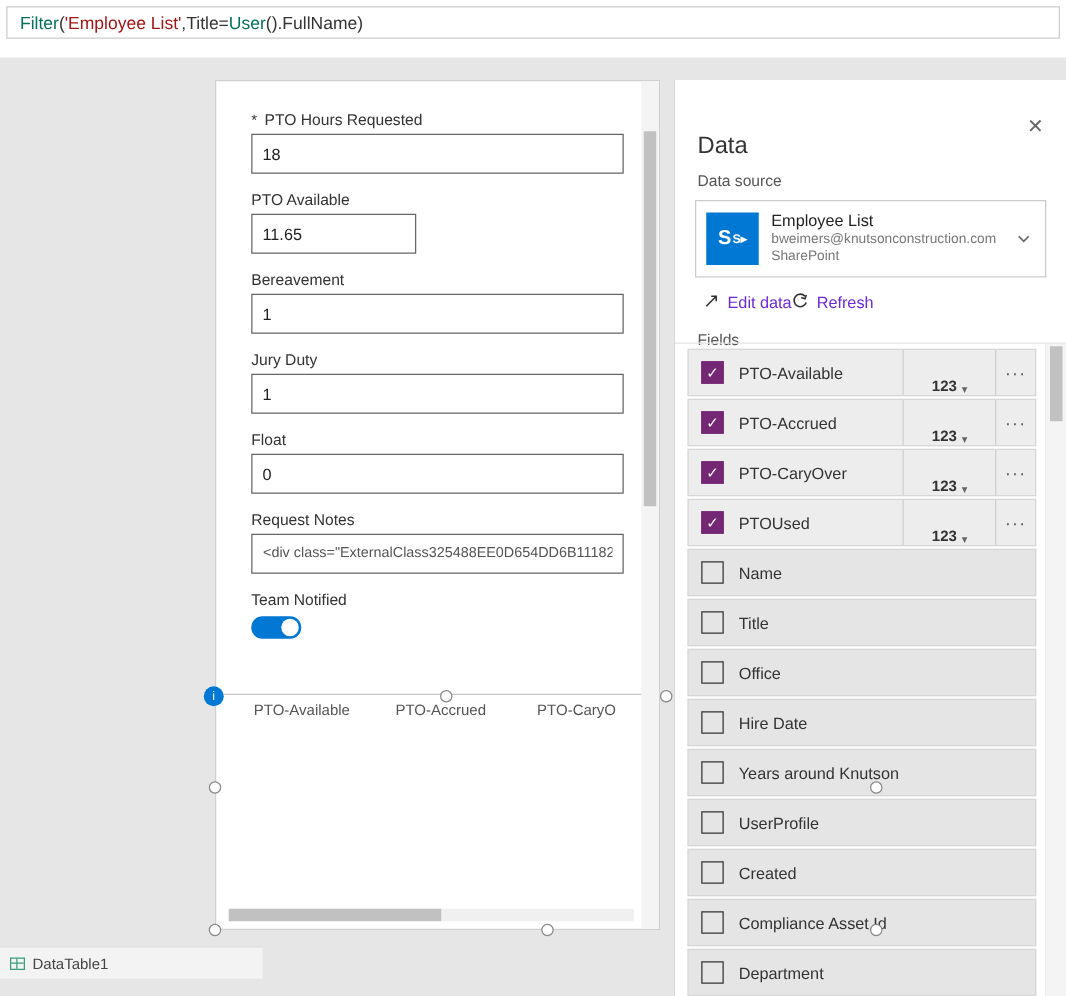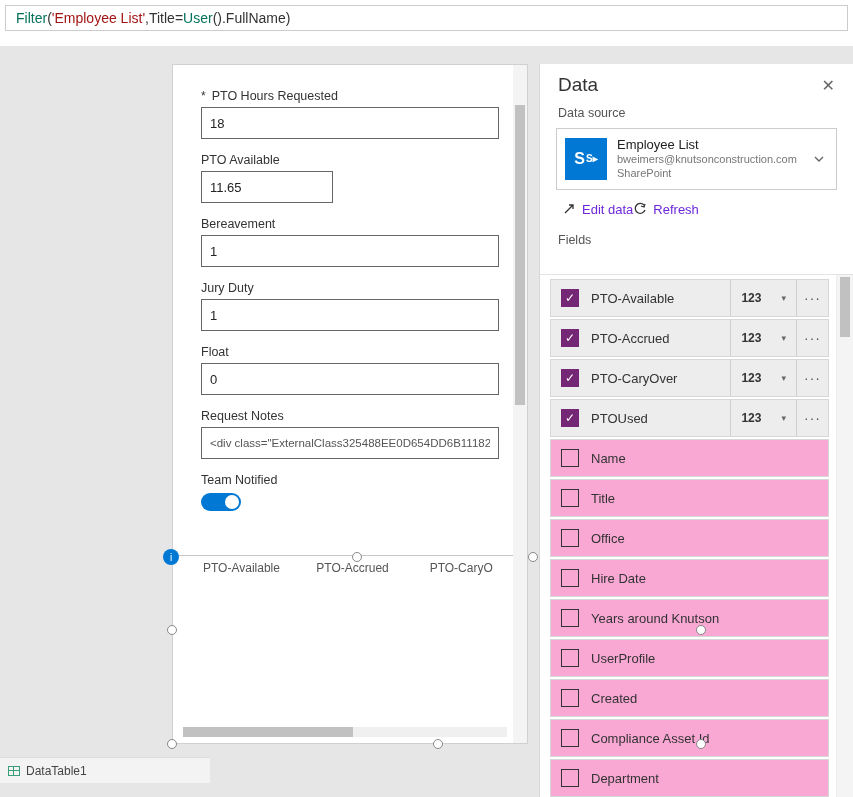--- a/index.html
+++ b/index.html
@@ -43,21 +43,21 @@
   .handle.tm2 { left: 355px; top: 487px; }
 
   .info-badge { position: absolute; left: -10px; top: 484px; width: 16px; height: 16px; border-radius: 50%; background: #0178d4; color: #fff; font-size: 10px; display: flex; align-items: center; justify-content: center; z-index: 6;}
 
   .hscroll { position: absolute; left: 10px; right: 20px; bottom: 6px; height: 10px; background: #f0f0f0; }
   .hscroll .hthumb { position: absolute; left: 0; width: 170px; top: 0; bottom: 0; background: #c1c1c1; }
 
   
   .data-pane { position: absolute; right: 0; top: 18px; bottom: 0; width: 314px; background: #fff; border-left: 1px solid #d6d6d6; }
   .dp-header { display: flex; align-items: center; justify-content: space-between; padding: 10px 18px 0 18px; }
-  .dp-header h2 { font-size: 19px; font-weight: 300; color: #333; }
+  .dp-header h2 { font-size: 19px; font-weight: 300; color: #333; margin-top: 32px; }
   .close-x { font-size: 16px; color: #666; cursor: pointer; }
   .dp-sub { font-size: 12.5px; color: #555; padding: 10px 18px 8px 18px; }
 
   .ds-box { margin: 0 16px; border: 1px solid #ccc; padding: 8px; display: flex; align-items: center; gap: 10px; position: relative; }
   .sp-icon { width: 42px; height: 42px; background: #0078d4; display: flex; align-items: center; justify-content: center; color: #fff; font-weight: bold; font-size: 16px; }
   .sp-icon span::before { content: "S"; }
   .sp-icon .mini { font-size: 10px; margin-left: 1px; }
   .ds-text .t1 { font-size: 13px; color: #222; }
   .ds-text .t2 { font-size: 11px; color: #777; line-height: 1.3; }
   .ds-chev { position: absolute; right: 10px; top: 50%; transform: translateY(-50%); color: #666; }
@@ -67,28 +67,28 @@
 
   .dp-fields-label { font-size: 12.5px; color: #555; padding: 6px 18px 6px 18px; }
 
   .dp-scroll-area { position: absolute; top: 210px; bottom: 0; left: 0; right: 0; border-top: 1px solid #e3e3e3; overflow: hidden; }
   .dp-scrollbar { position: absolute; right: 0; top: 0; bottom: 0; width: 17px; background: #f4f4f4; border-left: 1px solid #eee;}
   .dp-scrollbar .dpthumb { position: absolute; left: 3px; right: 3px; top: 2px; height: 60px; background: #c1c1c1; }
 
   .field-list { position: absolute; left: 10px; right: 24px; top: 4px; }
   .frow {
     height: 38px; border: 1px solid #d7d7d7; margin-bottom: 2px;
-    display: flex; align-items: center; background: #f9a8d4; font-size: 13px; color: #333;
+    display: flex; align-items: center; background: #e5e5e5; font-size: 13px; color: #333;
   }
   .frow.sel { background: #ededed; }
   .chk { width: 18px; height: 18px; margin: 0 12px 0 10px; border: 1px solid #333; display: flex; align-items: center; justify-content: center; flex-shrink: 0; }
   .chk.on { background: #742774; border-color: #742774; color: #fff; font-size: 12px; }
   .chk.on::after { content: "✓"; }
   .fname { flex: 1; white-space: nowrap; overflow: hidden; text-overflow: ellipsis; padding-right: 6px;}
-  .type-pill { border-left: 1px solid #d0d0d0; height: 100%; display: flex; align-items: center; padding: 0 10px; gap: 20px; }
+  .type-pill { border-left: 1px solid #d0d0d0; height: 100%; display: flex; align-items: flex-end; padding: 0 22px; gap: 4px; }
   .type-pill b { font-size: 12px; }
   .type-chev { font-size: 9px; color: #666; }
   .more { border-left: 1px solid #d0d0d0; height: 100%; width: 32px; display: flex; align-items: center; justify-content: center; letter-spacing: 1px; color: #555; font-size:14px;}
 
   .bottom-strip { position: absolute; left: 0; bottom: 14px; width: 210px; height: 26px; background: #f3f3f3; border-top: 1px solid #ddd; display: flex; align-items: center; padding-left: 8px; gap: 6px; font-size: 12px; color: #444; z-index: 1;}
   .tbl-icon { width: 12px; height: 10px; border: 1px solid #3a9e7a; position: relative; display:inline-block;}
   .tbl-icon::before { content:""; position:absolute; left:0; right:0; top:3px; height:1px; background:#3a9e7a;}
   .tbl-icon::after { content:""; position:absolute; top:0; bottom:0; left:4px; width:1px; background:#3a9e7a;}
 
   svg { display: block; }

